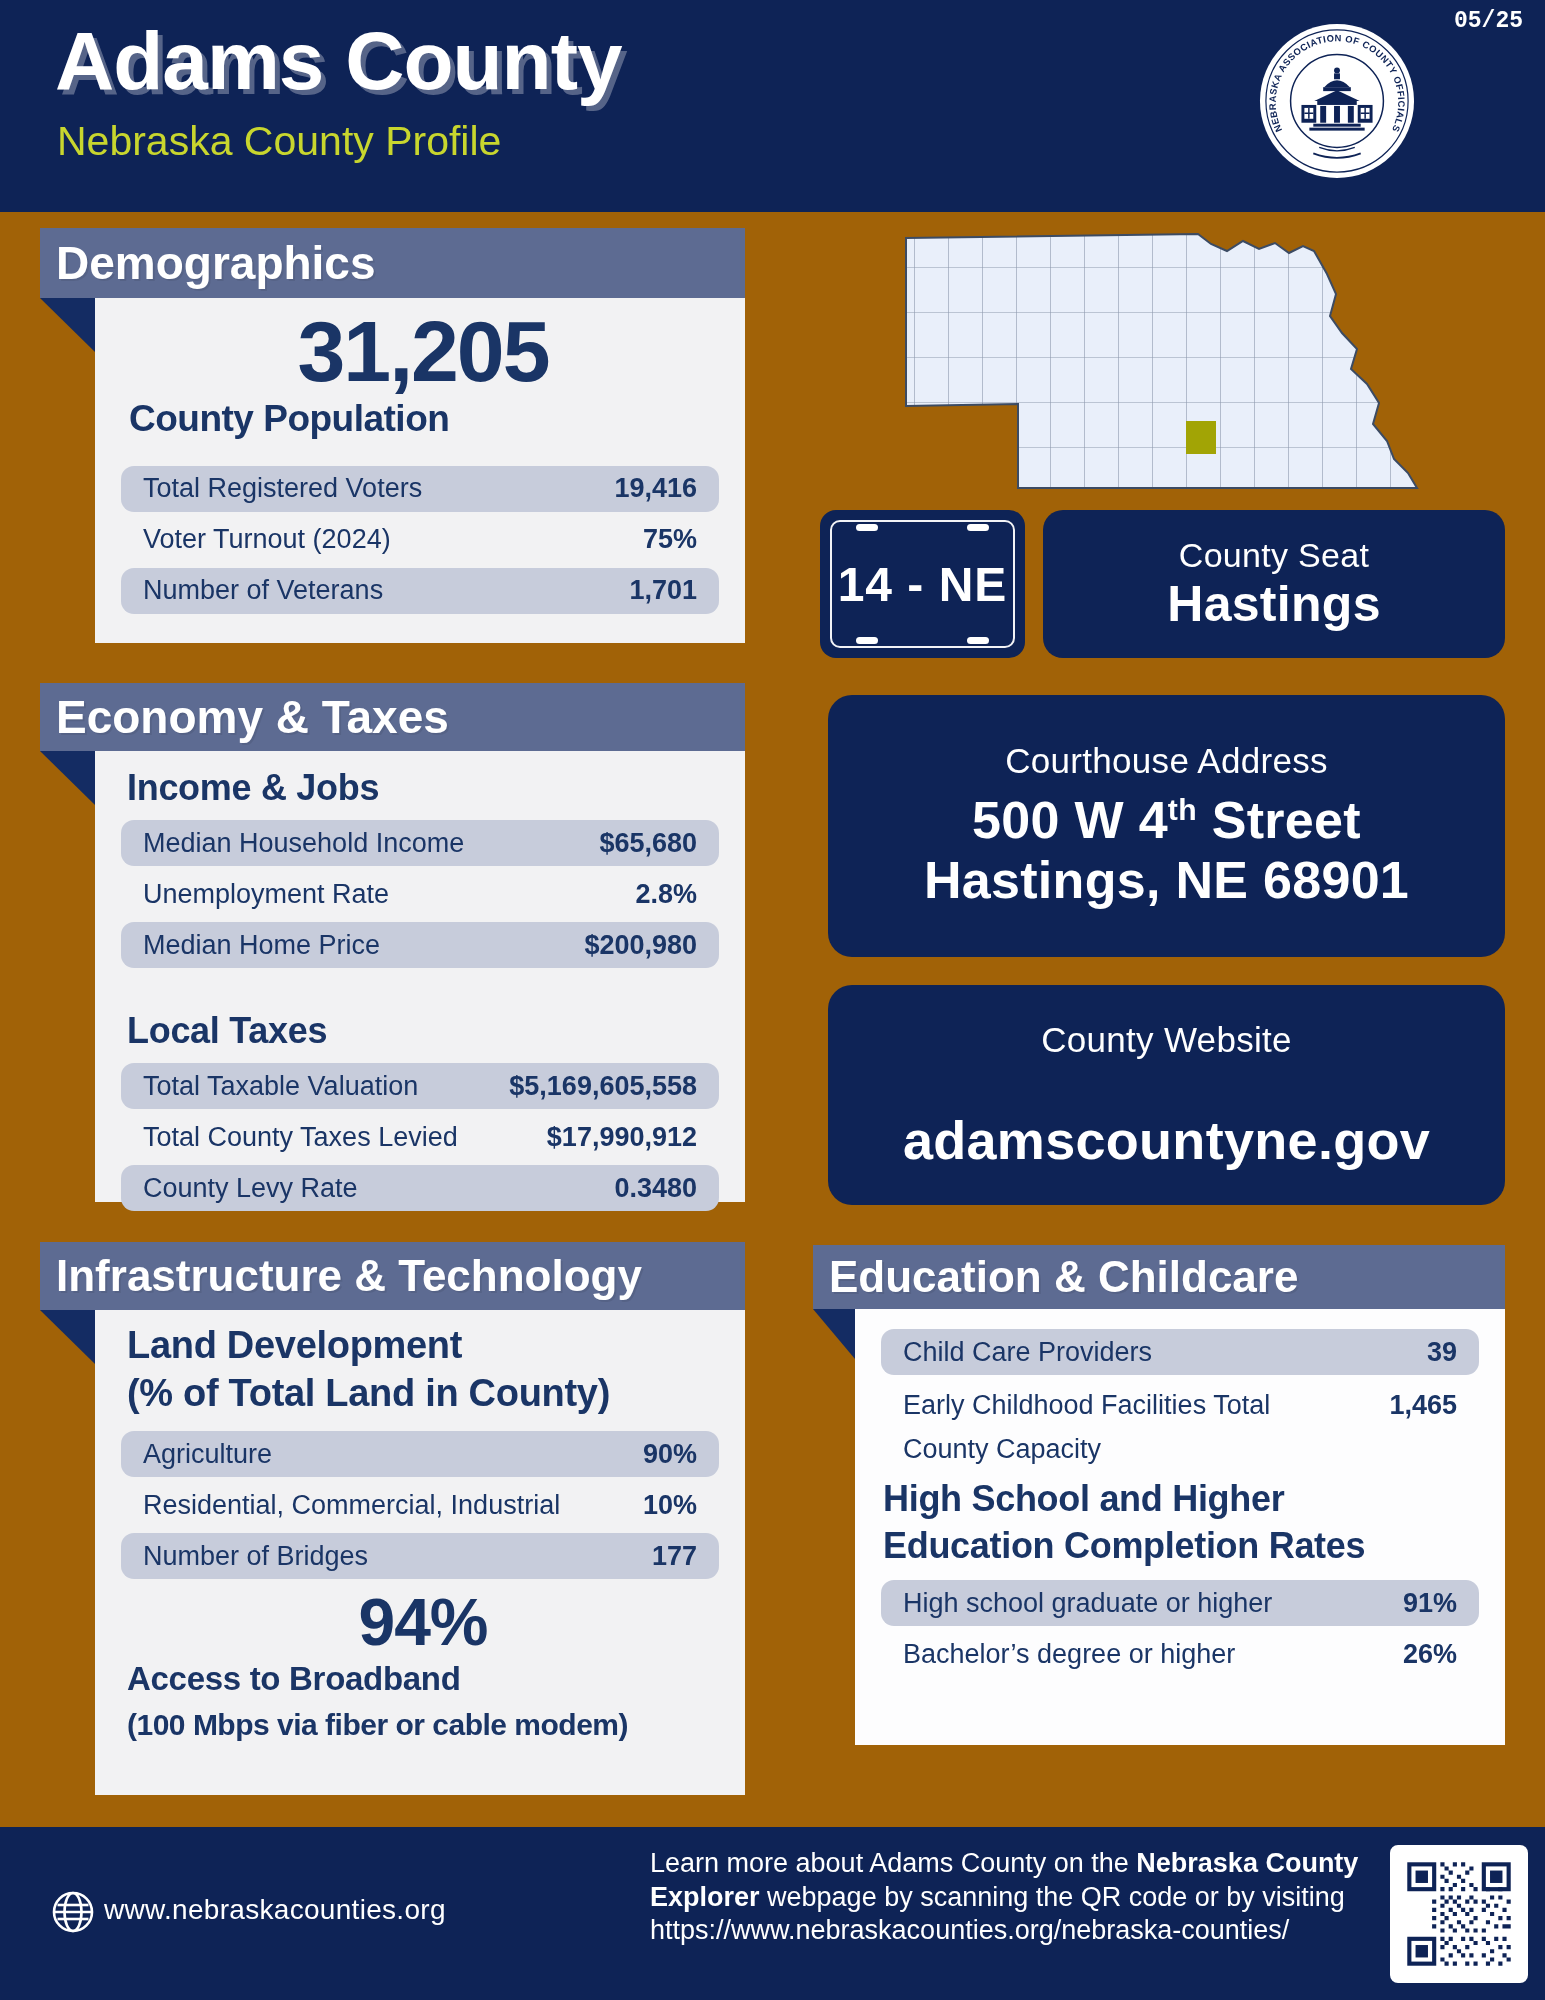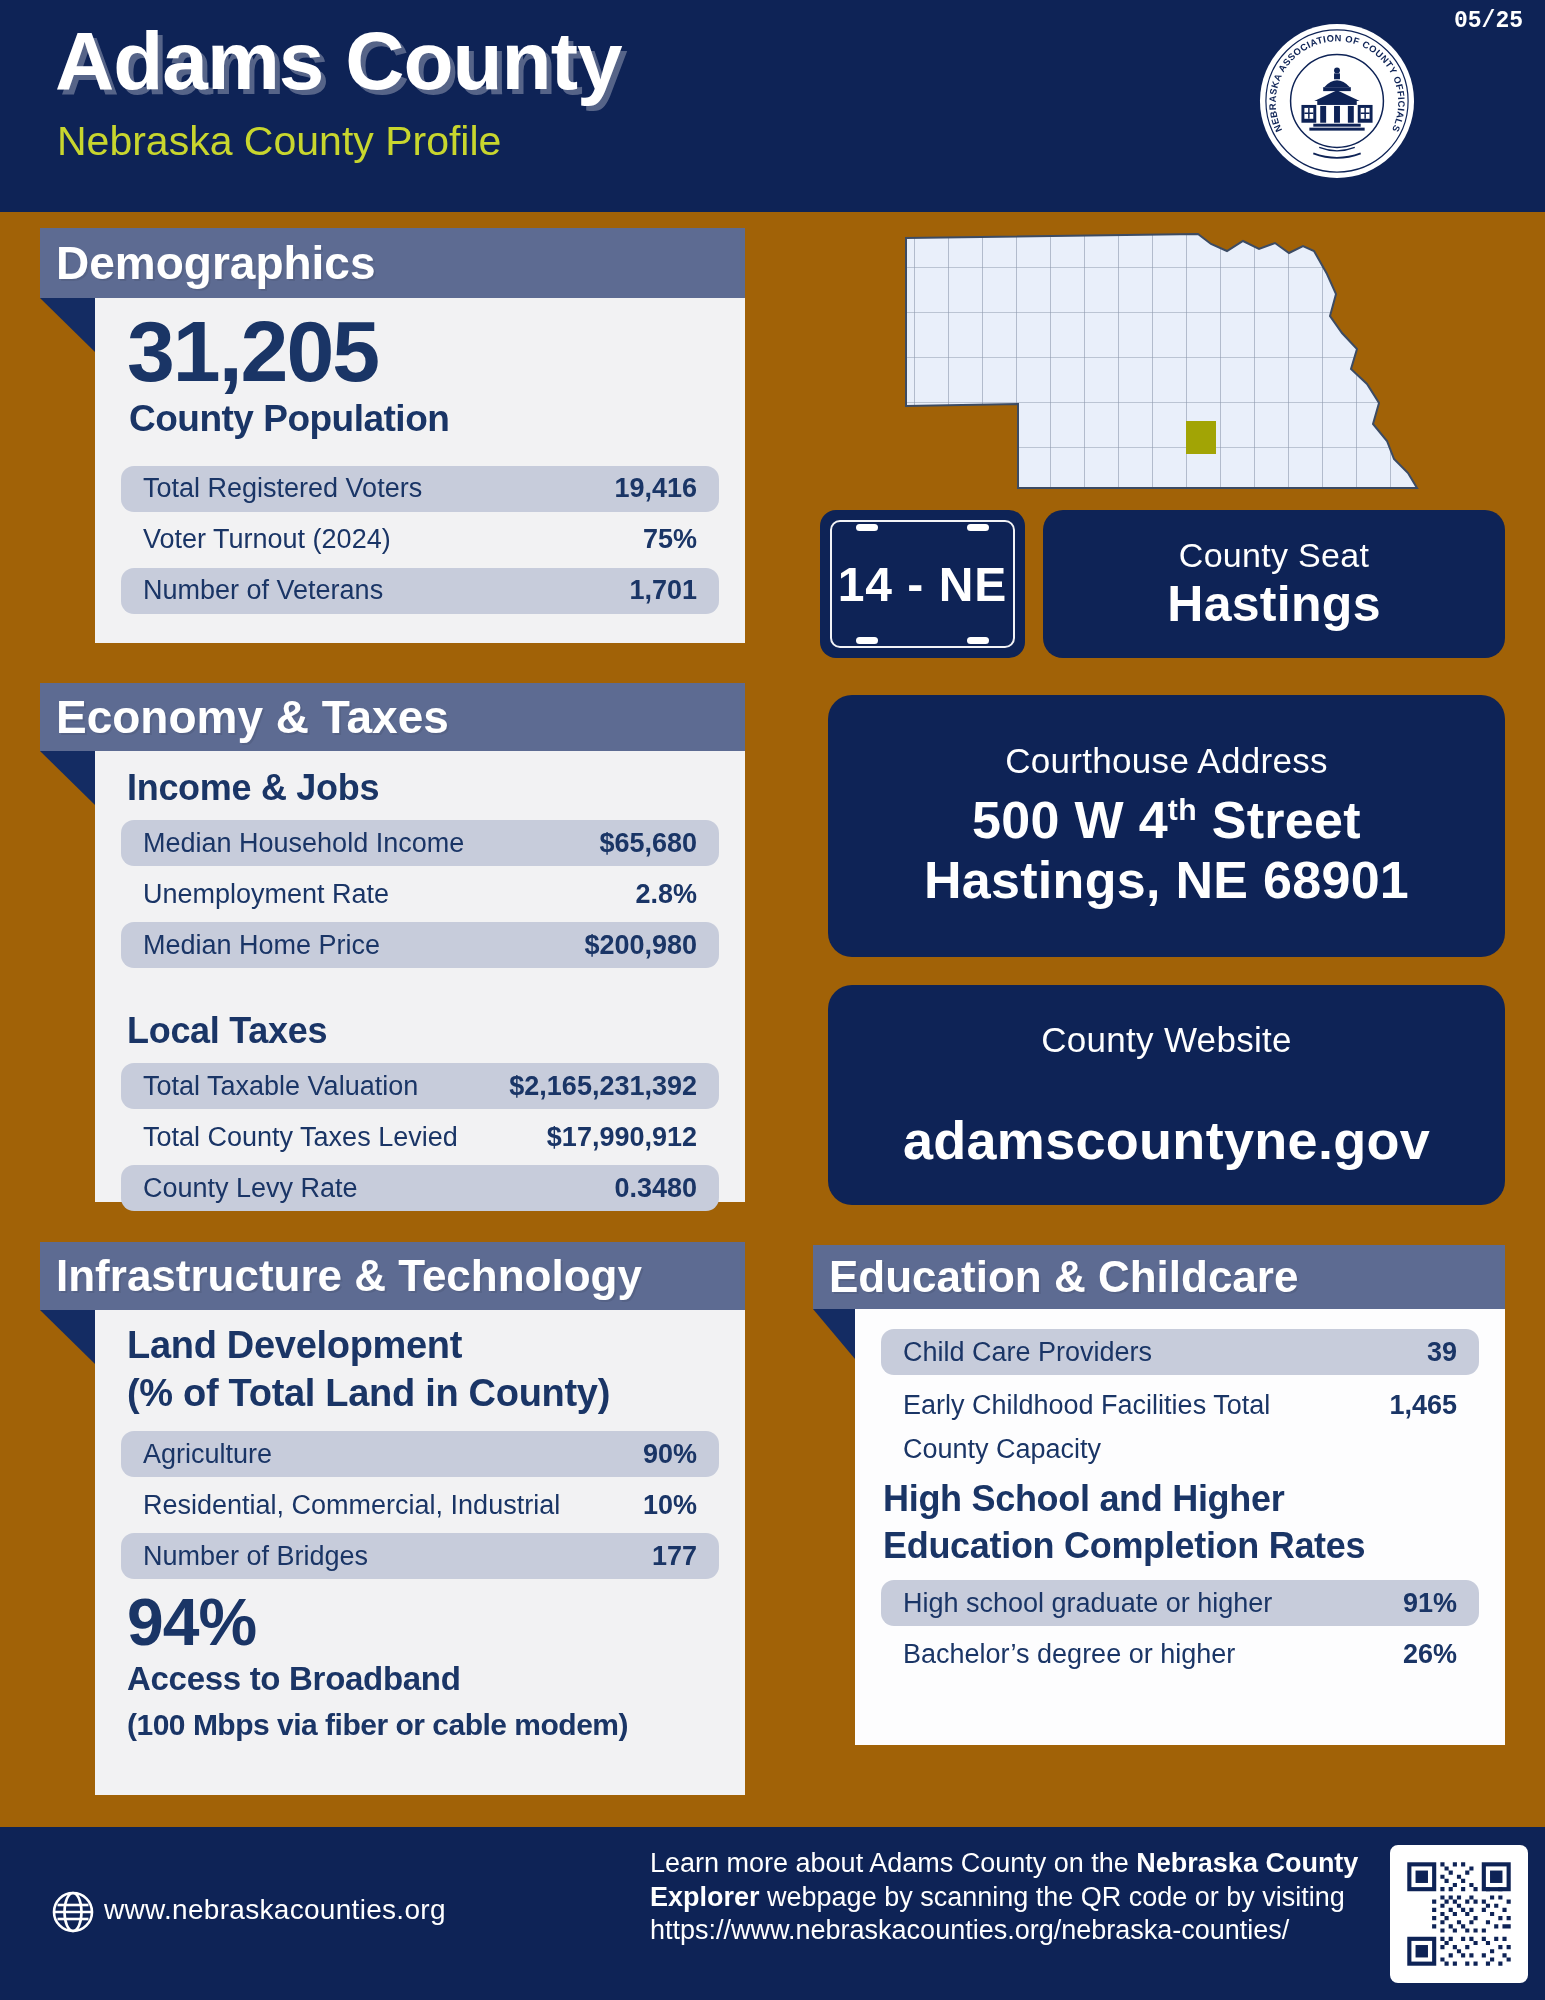--- a/index.html
+++ b/index.html
@@ -27,21 +27,21 @@
 
   .h3{font-size:36px;font-weight:700;color:#1a3566;line-height:1.25;letter-spacing:-.3px;}
   .row{display:flex;justify-content:space-between;align-items:center;height:46px;
        border-radius:13px;padding:0 22px;margin-bottom:5px;color:#1a3566;font-size:27px;}
   .row.stripe{background:#c7ccdb;}
   .rv{font-weight:700;white-space:nowrap;}
   .row.tall{height:auto;min-height:86px;align-items:flex-start;padding-top:4px;}
   .row.tall .rl{max-width:440px;line-height:1.62;}
   .row.tall .rv{padding-top:6px;}
 
-  .bignum{font-size:86px;font-weight:700;color:#1a3566;line-height:1.02;letter-spacing:-2px;}
+  .bignum{font-size:86px;font-weight:700;color:#1a3566;line-height:1.02;letter-spacing:-2px;text-align:center;}
   .bignum-label{font-size:37px;font-weight:700;color:#1a3566;letter-spacing:-.5px;}
 
   
   .card{background:#0e2356;color:#ffffff;border-radius:24px;display:flex;flex-direction:column;
         align-items:center;justify-content:center;text-align:center;}
   .card .cl{font-size:35px;letter-spacing:.3px;}
   .card .cv{font-weight:700;letter-spacing:.3px;}
 
   .plate{background:#0e2356;border-radius:16px;}
   .plate-inner{position:absolute;inset:10px;border:2px solid rgba(255,255,255,.95);border-radius:10px;}
@@ -140,21 +140,21 @@
         <span class="rl">Unemployment Rate</span>
         <span class="rv">2.8%</span>
       </div>
       <div class="row stripe">
         <span class="rl">Median Home Price</span>
         <span class="rv">$200,980</span>
       </div>
       <div class="h3" style="margin:40px 0 10px 6px;">Local Taxes</div>
       <div class="row stripe">
         <span class="rl">Total Taxable Valuation</span>
-        <span class="rv">$2,165,231,392</span>
+        <span class="rv">$5,169,605,558</span>
       </div>
       <div class="row">
         <span class="rl">Total County Taxes Levied</span>
         <span class="rv">$17,990,912</span>
       </div>
       <div class="row stripe">
         <span class="rl">County Levy Rate</span>
         <span class="rv">0.3480</span>
       </div>
     </div>

